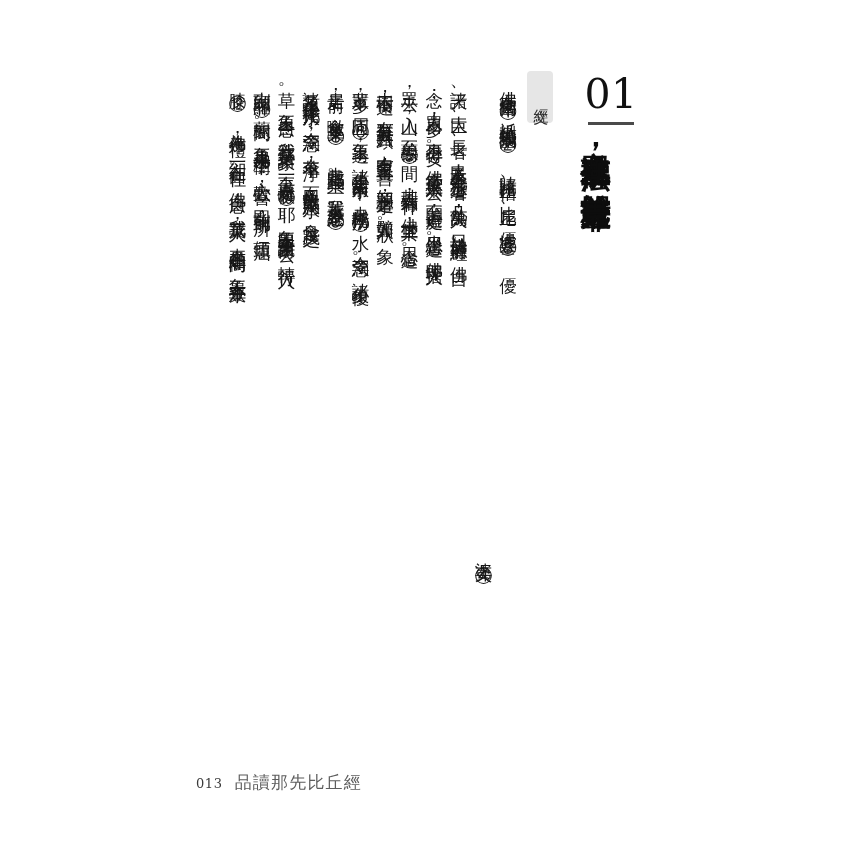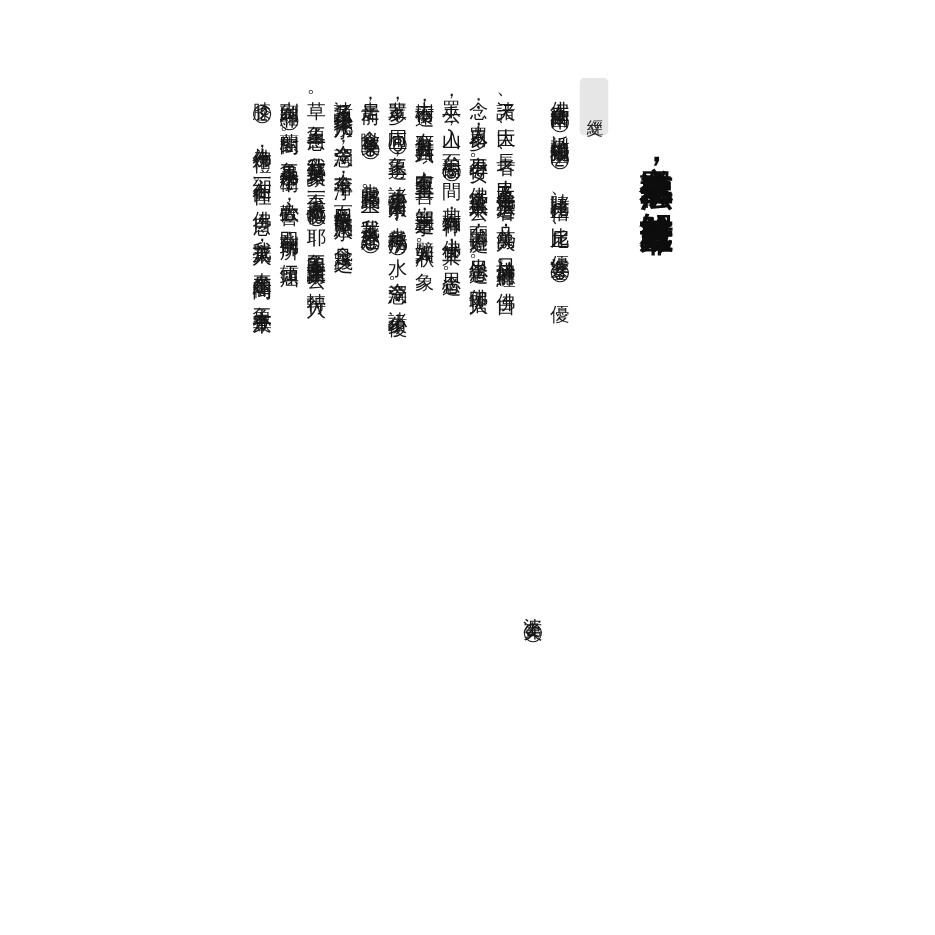--- a/index.html
+++ b/index.html
@@ -139,20 +139,24 @@
     font-size: 17px;
     letter-spacing: 1.2px;
     color: #5d5d5d;
   }
 </style>
 </head>
 <body>
 
 <div class="page">
 
+  <div class="chapter-num-block">
+    <div class="chapter-num">01</div>
+    <div class="chapter-rule"></div>
+  </div>
 
   <div class="vwrap chapter-title">六道眾生聽佛法，解脫苦難最可靠</div>
 
   <div class="section-badge">
     <span class="badge-text">經文</span>
   </div>
 
   <div class="sutra-body">
     <div class="sutra-col" style="left: 497px; top: 78px; height: 552px;">佛在舍衛國①祇樹給孤獨園②，時諸比丘僧、比丘尼、優婆塞③、優</div>
     <div class="sutra-col" style="left: 472.4px; top: 548px; height: 120px;">婆夷④、</div>
@@ -161,14 +165,18 @@
     <div class="sutra-col" style="left: 398.6px; top: 78px; height: 400px;">眾去，入山，至蕠樹⑤間，其樹大有神，佛坐其下，思念道。</div>
     <div class="sutra-col" style="left: 374px; top: 78px; height: 552px;">去樹不遠，有群象五六百頭。中有象王賢善，知善惡之事，譬如人狀。象</div>
     <div class="sutra-col" style="left: 349.4px; top: 78px; height: 552px;">輩眾多，周匝⑥象王邊，諸小象走居前水中，走戲托撈⑦水，令濁惡。諸小象復</div>
     <div class="sutra-col" style="left: 324.8px; top: 78px; height: 430px;">走居前，食噉美草⑧，走戲蹈踐其上。我眾大多患是⑨。</div>
     <div class="sutra-col" style="left: 300.2px; top: 78px; height: 552px;">諸象及小象子托撈水，令濁惡，令草不淨，而反常飢飲濁惡水，食足踐之</div>
     <div class="sutra-col" style="left: 275.6px; top: 78px; height: 552px;">草。象王自念：我欲棄是諸象，去至一避處快⑩耶。象王即棄諸象而去，轉行入</div>
     <div class="sutra-col" style="left: 251px; top: 78px; height: 552px;">山到頭羅⑪蕠樹間。象王見佛坐樹下，心大歡喜，即前到佛所，伍頭屈</div>
     <div class="sutra-col" style="left: 226.4px; top: 78px; height: 600px;">膝⑫，為佛作禮，卻在一面住。佛自念：我棄眾人，來在是樹間；象王亦棄眾</div>
   </div>
 
+  <div class="page-foot">
+    <span class="folio">013</span>
+    <span class="book-title">品讀那先比丘經</span>
+  </div>
 
 </div>
 
 </body></html>

